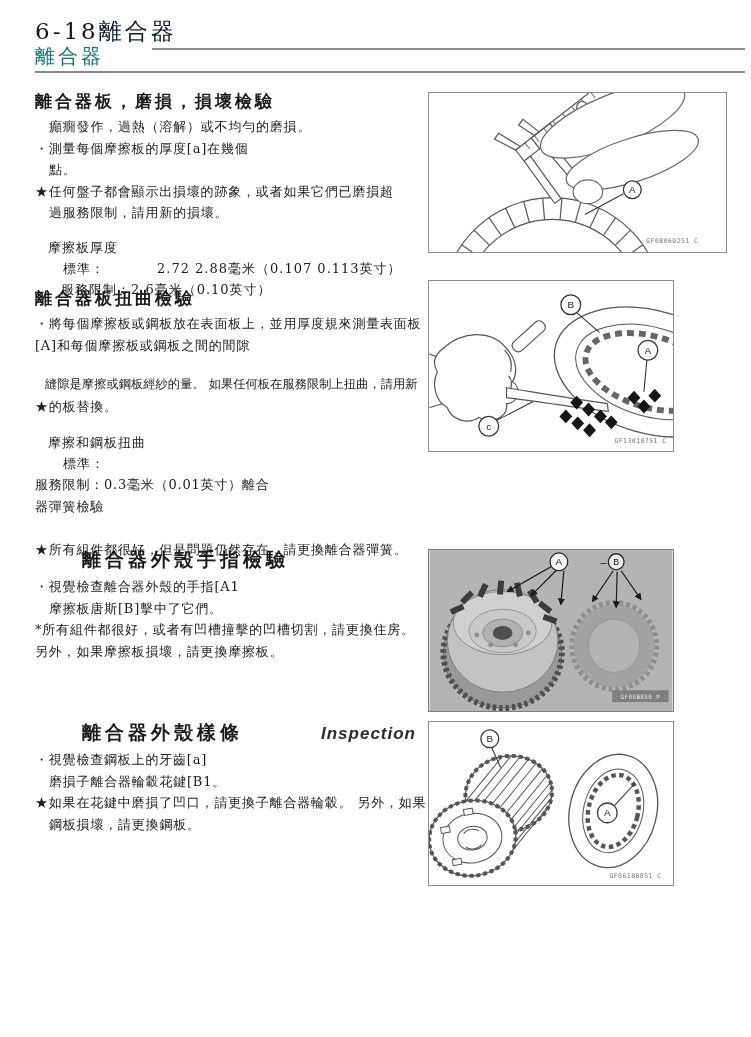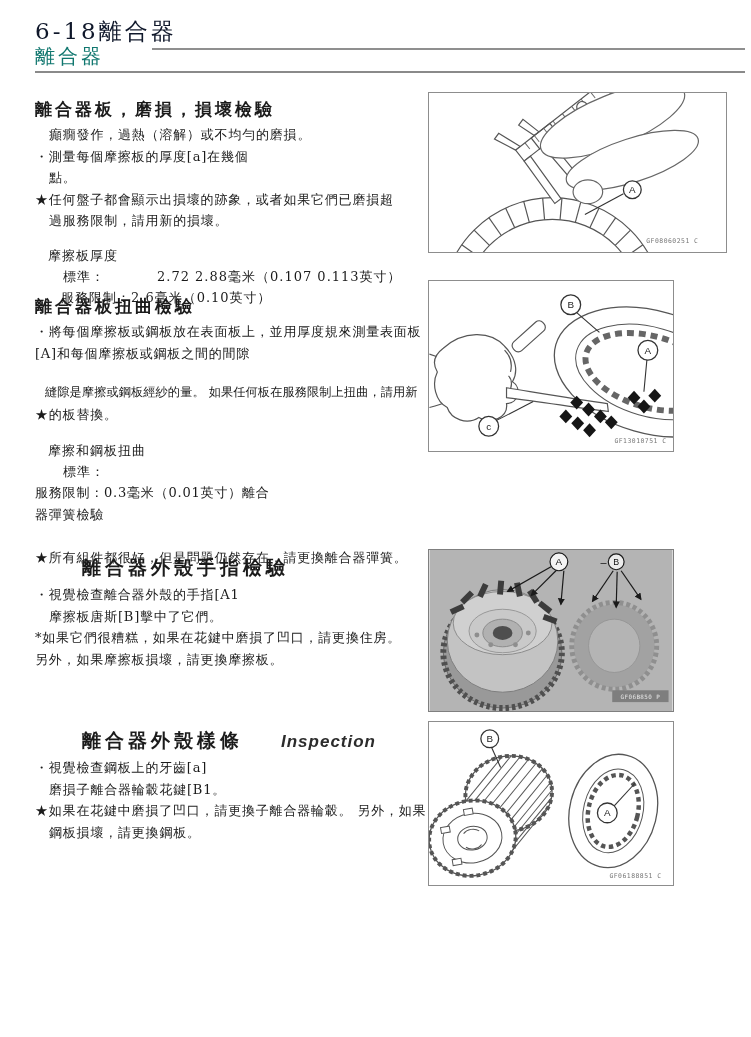--- a/index.html
+++ b/index.html
@@ -5,23 +5,23 @@
   html,body{margin:0;padding:0;background:#f7f7f7;}
   .page{position:relative;width:751px;height:1037px;background:#ffffff;overflow:hidden;
         font-family:"DejaVu Serif","Liberation Serif",serif;color:#1b1b1b;}
   
   .chapter{position:absolute;left:35px;top:16px;font-size:23px;letter-spacing:3px;color:#0f172a;}
   .doc-title{position:absolute;left:35px;top:43px;font-size:20px;letter-spacing:3px;color:#0f766e;}
   .rule-1{position:absolute;left:152px;top:48px;width:593px;height:2px;background:#8f8f8f;}
   .rule-2{position:absolute;left:35px;top:71px;width:710px;height:2px;background:#8a8a8a;}
   
   .sec{position:absolute;left:35px;width:392px;}
-  .sec-h{font-size:17px;letter-spacing:3px;font-weight:600;margin:12px 0 3px 0;white-space:nowrap;}
+  .sec-h{font-size:17px;letter-spacing:3px;font-weight:600;margin:4px 0 3px 0;white-space:nowrap;}
   .sec-h.big{font-size:19px;letter-spacing:4px;padding-left:47px;}
-  .h-row{display:flex;align-items:baseline;}
+  .h-row{display:flex;align-items:baseline;gap:40px;}
   .h-en{font-family:"Liberation Sans",sans-serif;font-style:italic;font-weight:700;
         font-size:17px;letter-spacing:1px;color:#2c2c2c;margin-left:38px;}
   .ln{font-size:13px;line-height:21.5px;letter-spacing:0.8px;white-space:nowrap;}
   .ind{padding-left:14px;}
   .small{font-size:12.2px;letter-spacing:0.1px;}
   .gap18{margin-top:18px;}
   .gap22{margin-top:22px;}
   .spec{margin-top:13px;}
   .spec-title{font-size:13px;line-height:21px;letter-spacing:1px;margin-left:13px;white-space:nowrap;}
   .spec-row{display:flex;margin-left:28px;font-size:13px;line-height:21px;letter-spacing:1px;white-space:nowrap;}
@@ -76,21 +76,21 @@
     </div>
     <div class="ln">服務限制：0.3毫米（0.01英寸）離合</div>
     <div class="ln">器彈簧檢驗</div>
     <div class="ln gap22">★所有組件都很好，但是問題仍然存在，請更換離合器彈簧。</div>
   </div>
 
   <div class="sec" style="top:543px;">
     <div class="sec-h big">離合器外殼手指檢驗</div>
     <div class="ln">・視覺檢查離合器外殼的手指[A1</div>
     <div class="ln ind">摩擦板唐斯[B]擊中了它們。</div>
-    <div class="ln">*如果它們很糟糕，如果在花鍵中磨損了凹口，請更換住房。</div>
+    <div class="ln">*所有組件都很好，或者有凹槽撞擊的凹槽切割，請更換住房。</div>
     <div class="ln">另外，如果摩擦板損壞，請更換摩擦板。</div>
   </div>
 
   <div class="sec" style="top:716px;">
     <div class="h-row">
       <div class="sec-h big">離合器外殼樣條</div>
       <div class="h-en">Inspection</div>
     </div>
     <div class="ln">・視覺檢查鋼板上的牙齒[a]</div>
     <div class="ln ind">磨損子離合器輪轂花鍵[B1。</div>

